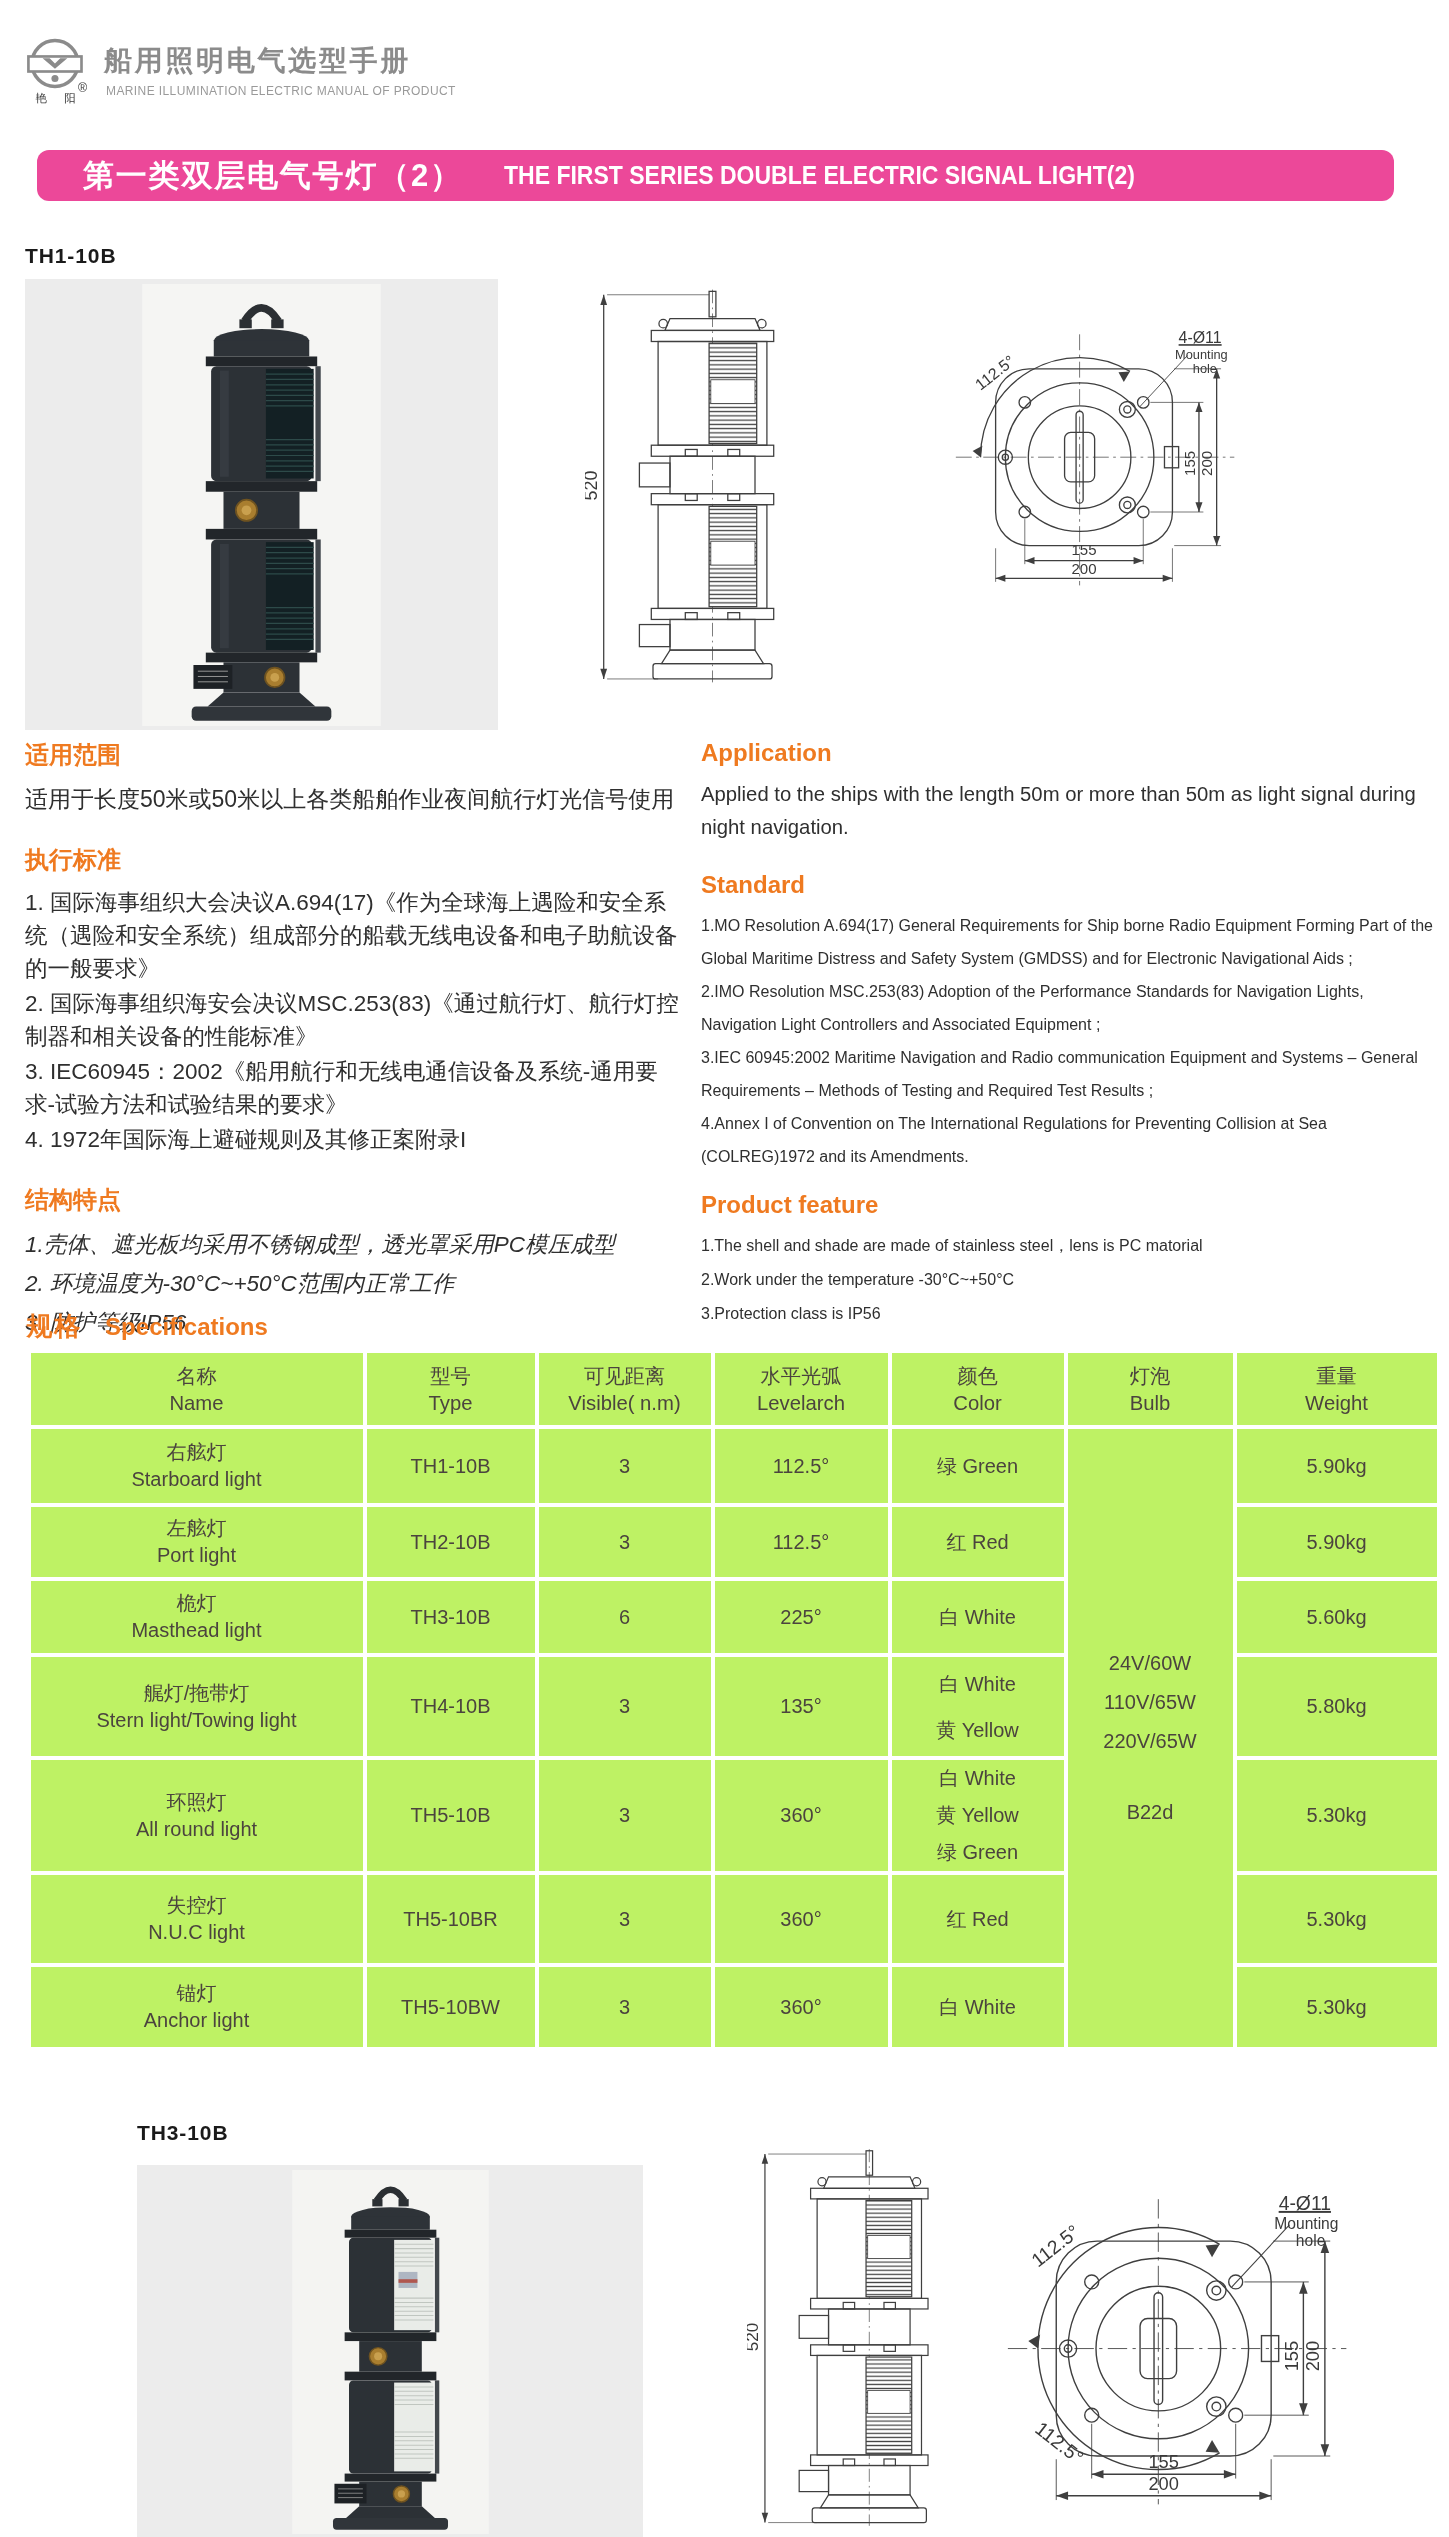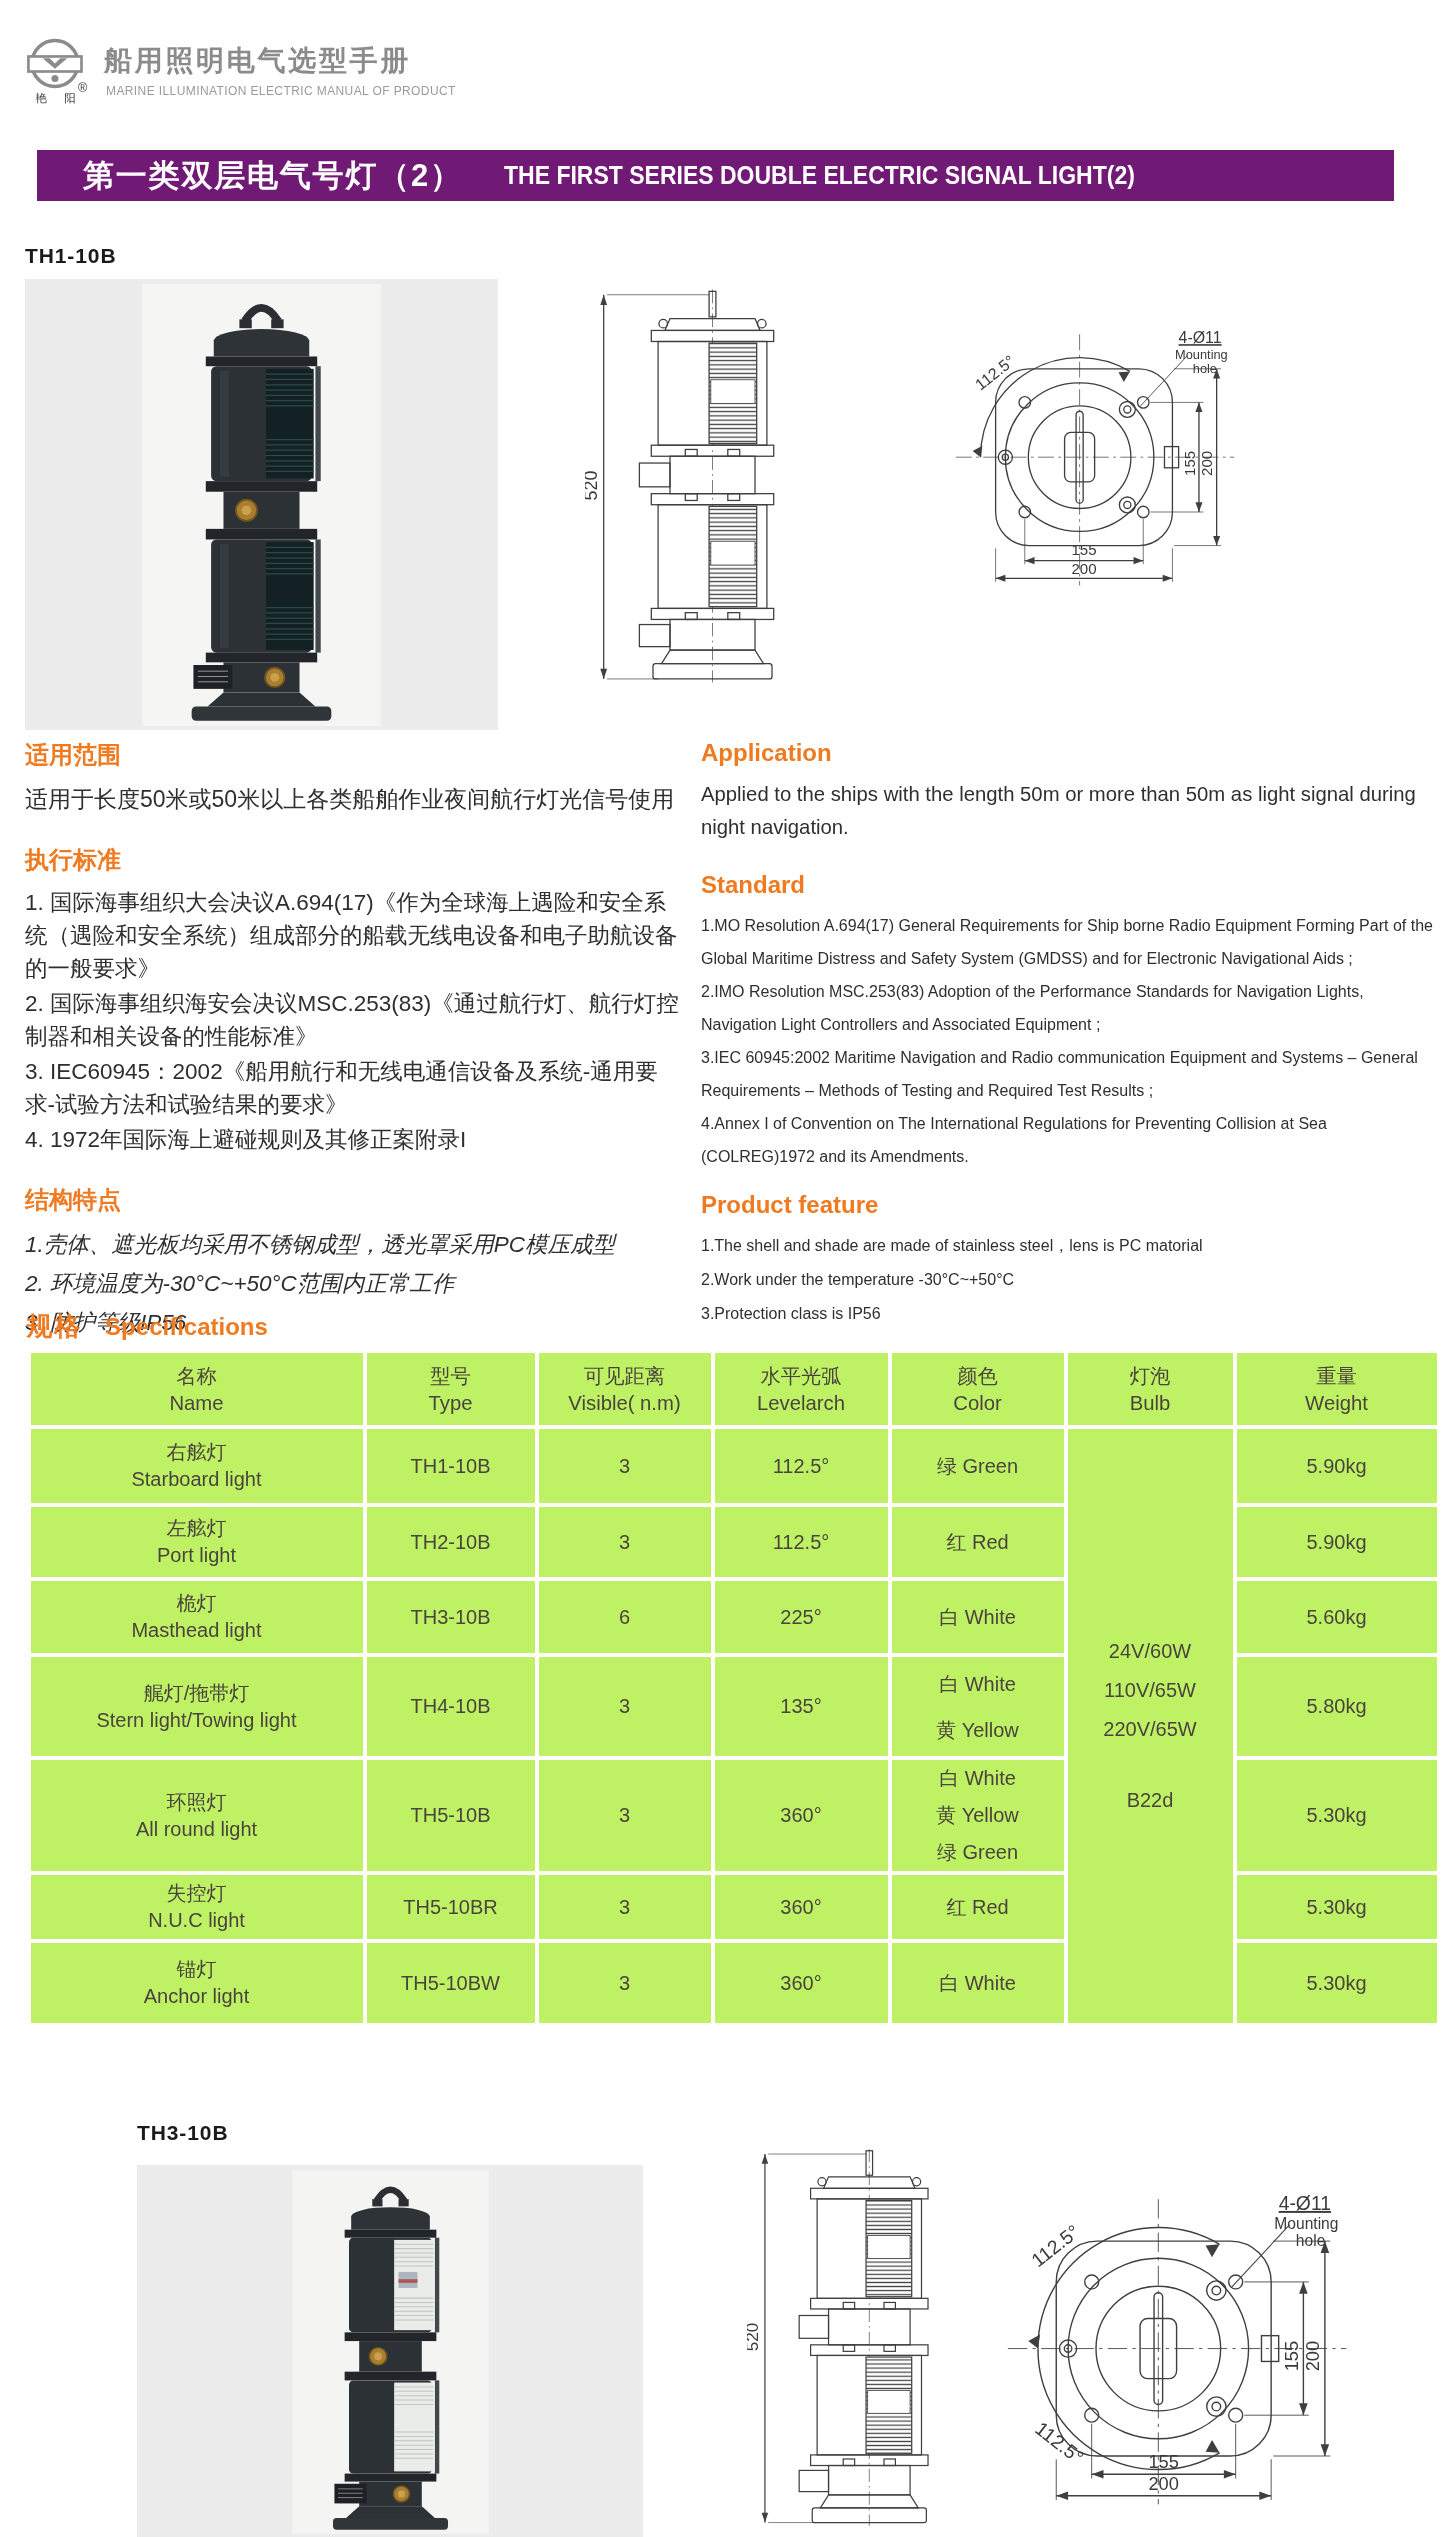--- a/index.html
+++ b/index.html
@@ -4,22 +4,22 @@
 <style>
   html,body{margin:0;padding:0;background:#fff;}
   .page{position:relative;width:1450px;height:2538px;background:#ffffff;overflow:hidden;
         font-family:"Liberation Sans",sans-serif;color:#333;}
   
   .brand{position:absolute;left:23px;top:35px;width:795px;height:71px;}
   .brand-logo{position:absolute;left:0;top:1.8px;}
   .brand-title{position:absolute;left:81px;top:7px;font-size:28px;font-weight:bold;color:#8b8b8b;letter-spacing:2.7px;}
   .brand-sub{position:absolute;left:83px;top:49px;font-size:12px;color:#9a9a9a;letter-spacing:0.4px;}
   
-  .banner{position:absolute;left:37px;top:150px;width:1357px;height:51px;background:#701a75;
-          display:flex;align-items:center;}
+  .banner{position:absolute;left:37px;top:150px;width:1357px;height:51px;background:#ec4899;
+          display:flex;align-items:center;border-radius:12px;}
   .banner-cn{font-size:31px;font-weight:bold;color:#ffffff;margin-left:46px;letter-spacing:1.8px;white-space:nowrap;}
   .banner-en{font-size:25px;font-weight:bold;color:#ffffff;margin-left:41px;letter-spacing:0px;white-space:nowrap;
              transform:scaleX(.92);transform-origin:left center;}
   
   .model-label{position:absolute;font-size:21px;font-weight:bold;color:#1a1a1a;letter-spacing:0.9px;}
   #model-top{left:25px;top:244px;}
   #model-bottom{left:137px;top:2121px;}
   
   .photo-box{position:absolute;background:#ececec;display:flex;align-items:center;justify-content:center;}
   #photo1{left:25px;top:279px;width:473px;height:451px;}
@@ -59,21 +59,21 @@
   .hdr-en{display:block;line-height:26.5px;}
   .cell-cn{display:block;line-height:27px;}
   .cell-en{display:block;line-height:26.5px;}
   .color-line{display:block;line-height:46px;}
   .bulb-cell{vertical-align:middle;}
   .bulb-line{display:block;line-height:39px;}
   .bulb-last{margin-top:32px;}
   col.c-name{width:332px;} col.c-type{width:168px;} col.c-vis{width:172px;}
   col.c-arc{width:173px;} col.c-color{width:172px;} col.c-bulb{width:165px;} col.c-weight{width:200px;}
   tr.r-hdr{height:72px;} tr.r-1{height:74px;} tr.r-2{height:70px;} tr.r-3{height:72px;}
-  tr.r-4{height:99px;} tr.r-5{height:106px;} tr.r-6{height:64px;} tr.r-7{height:80px;}
+  tr.r-4{height:99px;} tr.r-5{height:106px;} tr.r-6{height:88px;} tr.r-7{height:80px;}
 </style>
 </head>
 <body>
 
 <div class="page">
 
   <div class="brand">
     <div class="brand-logo">
       <svg width="71" height="69" viewBox="0 0 80 78">
         <circle cx="36" cy="30" r="26" fill="none" stroke="#8b8b8b" stroke-width="4"></circle>

